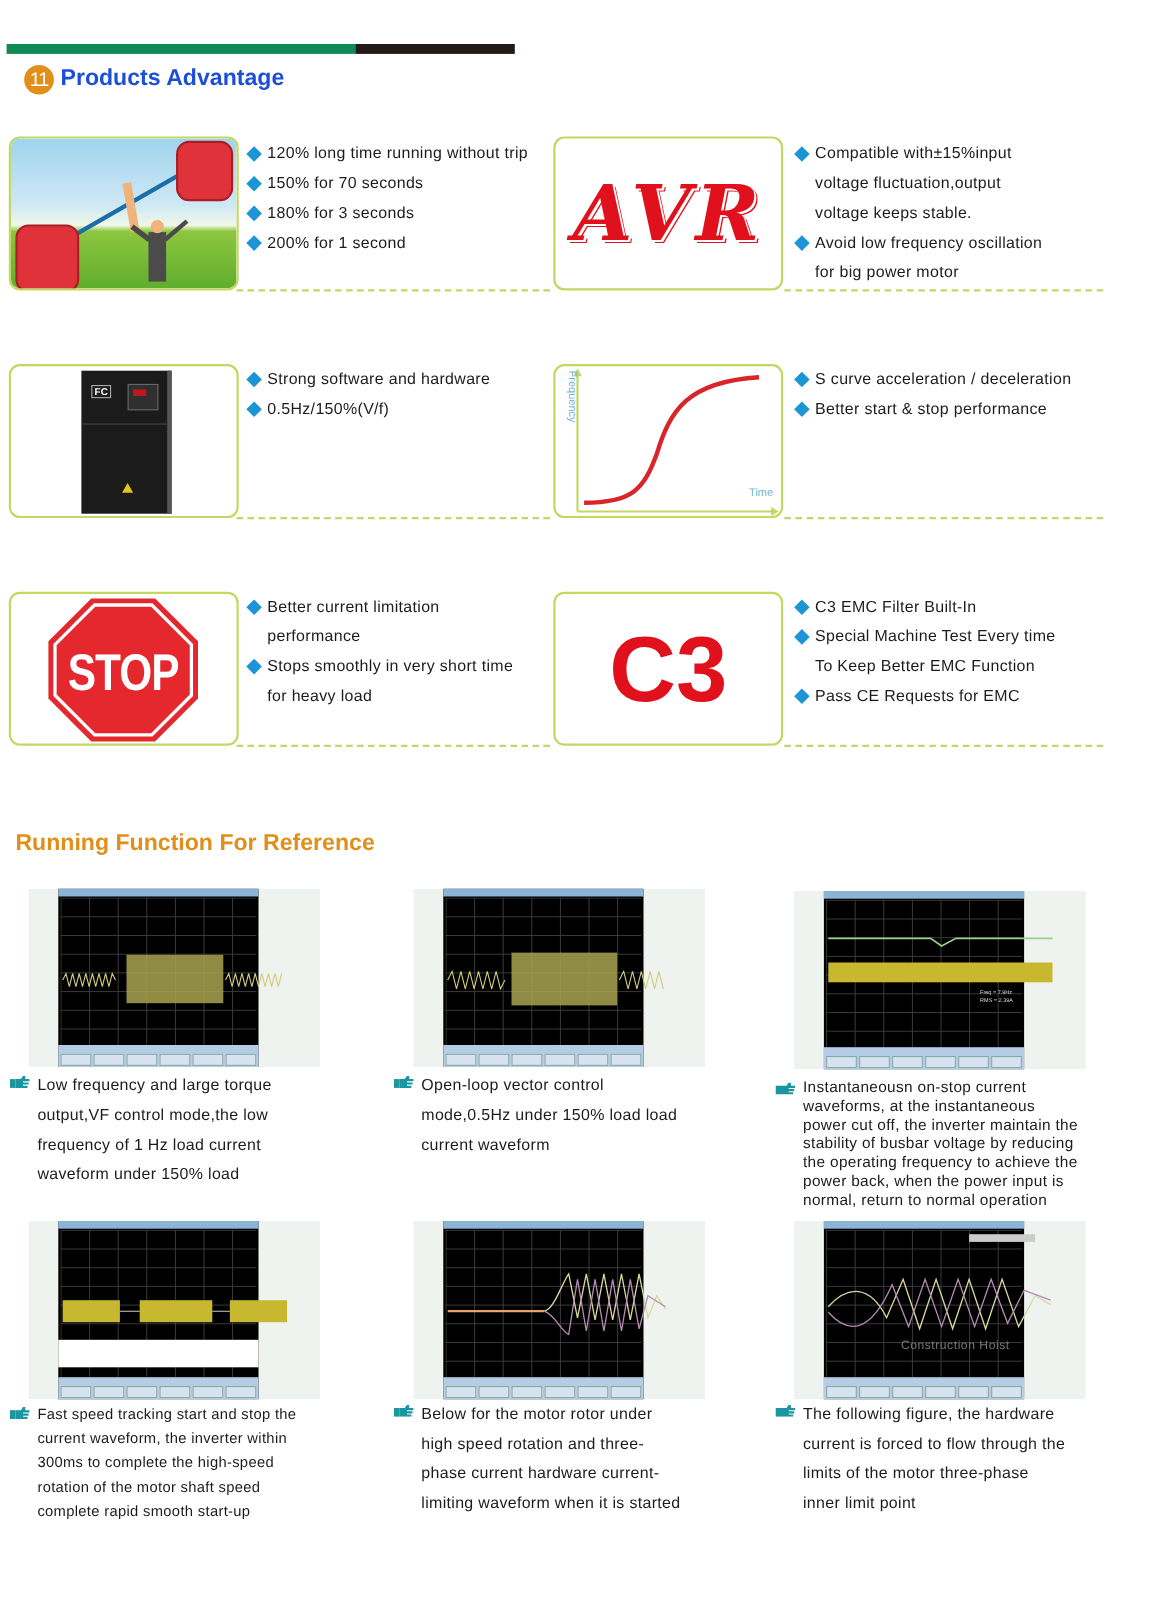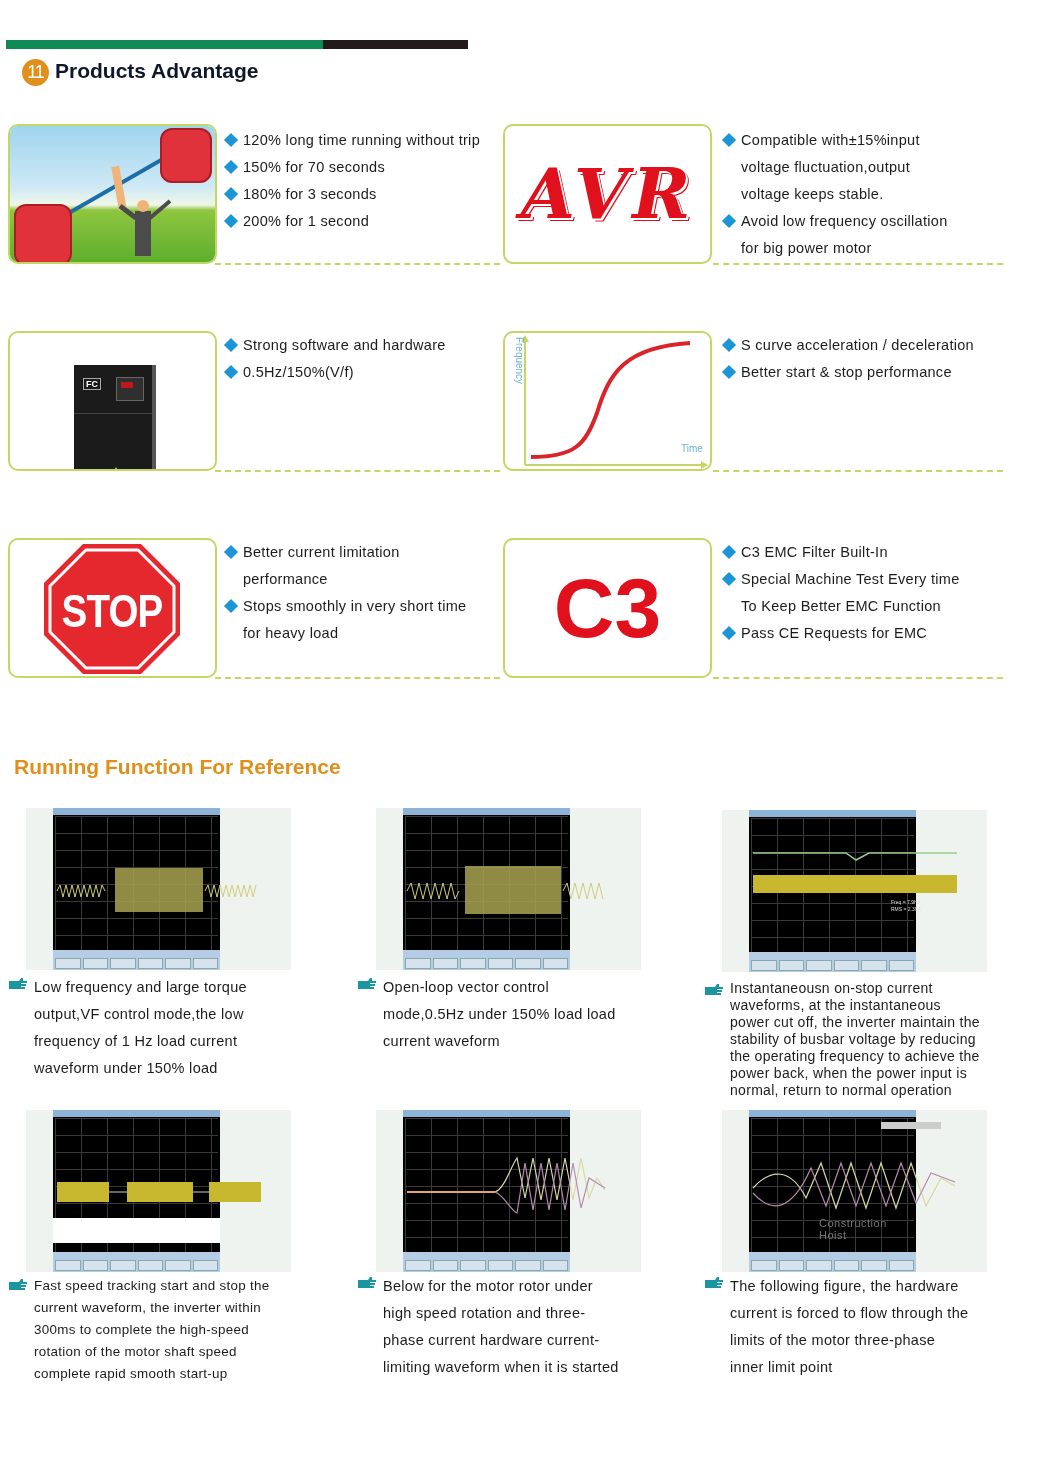--- a/index.html
+++ b/index.html
@@ -6,21 +6,21 @@
     html, body { width: 1060px; height: 1458px; background: #ffffff; overflow: hidden; }
     body { position: relative; font-family: "Liberation Sans", sans-serif; color: #222; }
 
     .topbar { position: absolute; left: 6px; top: 40px; height: 9px; width: 462px; display: flex; }
     .topbar .g { background: #0f8a55; width: 317px; height: 100%; }
     .topbar .k { background: #231a1a; flex: 1; height: 100%; }
 
     .section-head { position: absolute; left: 22px; top: 59px; display: flex; align-items: flex-start; }
     .num-badge { width: 27px; height: 27px; border-radius: 50%; background: #e08f1a; color: #fff;
       font-size: 18px; display: flex; align-items: center; justify-content: center; letter-spacing: -1px; }
-    .section-title { color: #0f172a; font-weight: bold; font-size: 21px; margin-left: 6px; }
+    .section-title { color: #1d4ed8; font-weight: bold; font-size: 21px; margin-left: 6px; }
     .section-title2 { position: absolute; left: 14px; top: 755px; color: #e08f1a; font-weight: bold; font-size: 21px; }
 
     .pic-box { position: absolute; width: 209px; height: 140px; border: 2px solid #c3d863; border-radius: 10px;
       overflow: hidden; background: #fff; }
     .dash { position: absolute; height: 0; border-top: 2px dashed #c3d863; }
 
     .feat-list { position: absolute; list-style: none; font-size: 14.5px; color: #1c1c1c; letter-spacing: 0.3px; }
     .feat-list li { line-height: 27px; padding-left: 18px; position: relative; }
     .feat-list li .dia { position: absolute; left: 1px; top: 8px; width: 10px; height: 10px; background: #1b95d6;
       transform: rotate(45deg); }
@@ -29,41 +29,41 @@
     
     .lift-sky { position: absolute; inset: 0; background: linear-gradient(180deg,#9fd3ee 0%,#cfe9f5 45%,#f0f7e8 58%,#8ec63f 62%,#5fae2e 100%); }
     .plate { position: absolute; border-radius: 12px; background: #e0323a; border: 2px solid #a91e25; }
 
     
     .avr { position: absolute; left: 0; right: 0; top: 26px; text-align: center; font-family: "DejaVu Serif", serif;
       font-size: 70px; font-weight: bold; color: #e0101d; letter-spacing: 4px; font-style: italic;
       text-shadow: 2px 2px 0 #fff, 3px 3px 0 #e0101d; }
 
     
-    .inverter { position: absolute; left: 64px; top: 4px; width: 82px; height: 130px; background: #1b1b1b; border-right: 4px solid #555; margin-top: 28px; }
+    .inverter { position: absolute; left: 64px; top: 4px; width: 82px; height: 130px; background: #1b1b1b; border-right: 4px solid #555; }
     .inv-panel { position: absolute; right: 8px; top: 12px; width: 28px; height: 24px; background: #2f2f2f; border: 1px solid #666; }
     .inv-panel:before { content: ""; position: absolute; left: 4px; top: 4px; width: 12px; height: 6px; background: #c0161d; }
     .inv-logo { position: absolute; left: 9px; top: 13px; color: #fff; font-size: 9px; font-weight: bold; border: 1px solid #aaa; padding: 0 2px; }
     .inv-line { position: absolute; left: 0; right: 0; top: 48px; border-top: 1px solid #444; }
     .inv-warn { position: absolute; left: 37px; top: 102px; width: 0; height: 0; border-left: 5px solid transparent; border-right: 5px solid transparent; border-bottom: 9px solid #e6c31c; }
 
     
     .scurve svg { position: absolute; inset: 0; }
     .axis-label { position: absolute; font-size: 10px; color: #6cb5d8; }
 
     
     .stop { position: absolute; left: 33px; top: 3px; width: 138px; height: 132px; }
     .stop-text { position: absolute; left: 0; right: 0; top: 40px; text-align: center; color: #fff; font-size: 47px; font-weight: bold;
       font-family: "Liberation Sans", sans-serif; transform: scaleX(0.82); letter-spacing: -1px; }
 
     .c3 { position: absolute; left: 0; right: 0; top: 20px; text-align: center; color: #e0101d; font-size: 84px; font-weight: bold; }
 
     
     .scope-wrap { position: absolute; width: 265px; height: 162px; background: #eef3ef; }
-    .scope { position: absolute; left: 27px; top: 0; width: 167px; height: 162px; background: #000; }
+    .scope { position: absolute; left: 27px; top: 0; width: 182px; height: 162px; background: #000; }
     .scope-top { position: absolute; left: 0; right: 0; top: 0; height: 7px; background: #8db4d6; }
     .scope-grid { position: absolute; left: 2px; right: 2px; top: 8px; bottom: 20px;
       background-image: linear-gradient(#3a3a3a 1px, transparent 1px), linear-gradient(90deg,#3a3a3a 1px, transparent 1px);
       background-size: 26px 17px; }
     .scope-bottom { position: absolute; left: 0; right: 0; bottom: 0; height: 20px; background: #b5cde4; display: flex; gap: 2px; padding: 8px 2px 1px; }
     .scope-bottom span { flex: 1; background: #d6e3ef; border: 1px solid #8aa; }
     .scope svg { position: absolute; left: 2px; top: 8px; }
     .watermark { position: absolute; left: 70px; top: 107px; color: #777; font-size: 11px; letter-spacing: 0.5px; }
     .gap-white { position: absolute; left: 0; right: 0; top: 108px; height: 25px; background: #fff; }
 

